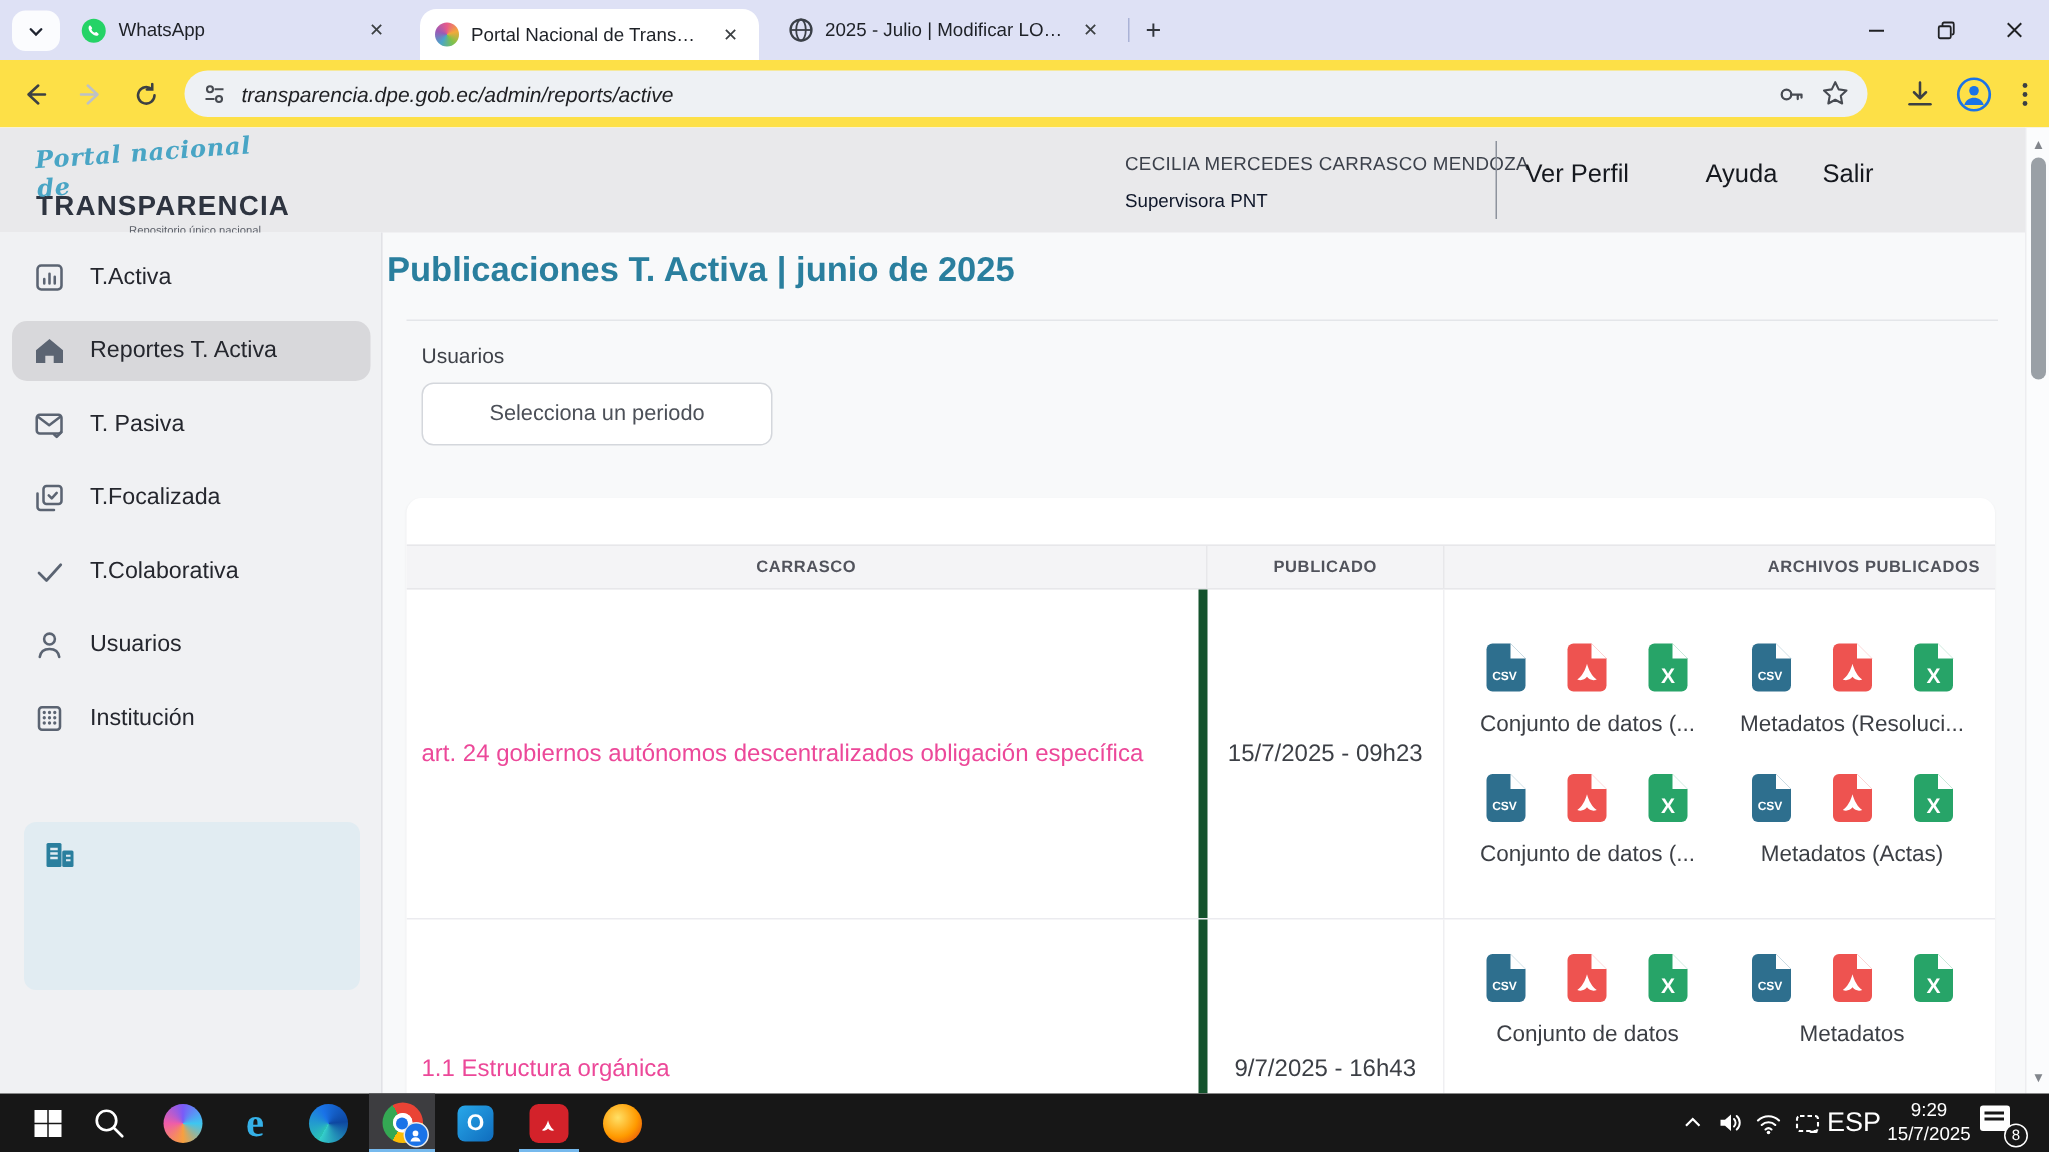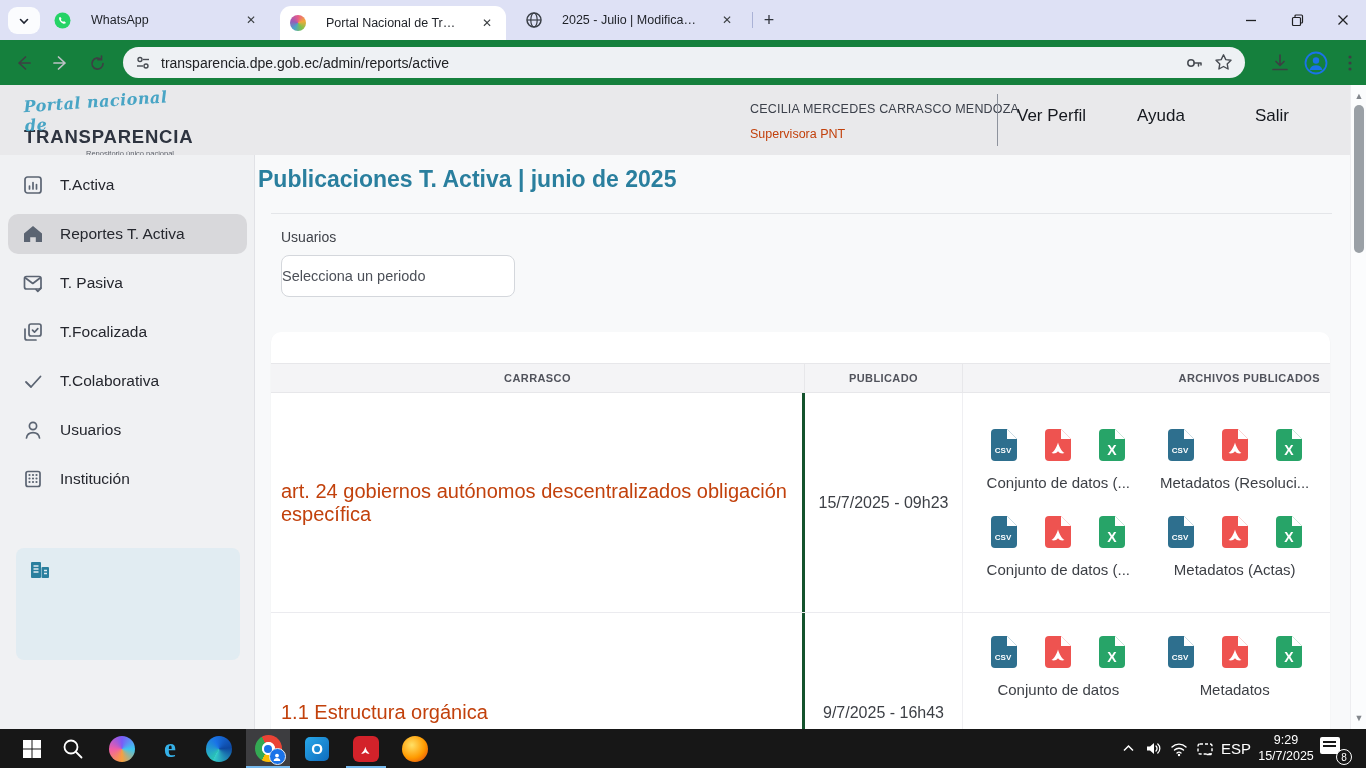--- a/index.html
+++ b/index.html
@@ -2,72 +2,72 @@
 <html lang="es"><head>
 <meta charset="utf-8">
 <style>
   * { margin:0; padding:0; box-sizing:border-box; }
   html,body { width:1366px; height:768px; overflow:hidden; }
   body { font-family:"Liberation Sans", sans-serif; position:relative; background:#fff; }
 
   
   .tabstrip { position:absolute; inset:0 0 auto 0; height:40px; background:#dee1f5; }
   .tab-search { position:absolute; left:8px; top:7px; width:32px; height:27px; background:#fbfcfe; border-radius:9px; display:flex; align-items:center; justify-content:center; color:#1f2430; font-size:11px; }
-  .tab { position:absolute; top:6px; height:34px; display:flex; align-items:center; gap:20px; padding:0 10px; font-size:12.5px; color:#1e2127; }
+  .tab { position:absolute; top:6px; height:34px; display:flex; align-items:center; gap:8px; padding:0 10px; font-size:12.5px; color:#1e2127; }
   .tab.inactive { top:0; height:40px; }
   .tab.active { background:#ffffff; border-radius:11px 11px 0 0; }
   .tab .title { white-space:nowrap; overflow:hidden; text-overflow:ellipsis; flex:1; }
   .tab .close { font-size:12px; color:#3c4043; padding:2px 4px; border-radius:4px; }
   .tab-sep { position:absolute; top:12px; width:1px; height:16px; background:#aab2d6; }
   .newtab { position:absolute; left:758px; top:10px; font-size:18px; color:#30343c; width:22px; text-align:center; }
   .wincontrols { position:absolute; right:0; top:0; height:40px; display:flex; }
   .wc { width:46px; height:40px; display:flex; align-items:center; justify-content:center; color:#202124; }
 
-  .toolbar { position:absolute; top:40px; left:0; right:0; height:45px; background:#15803d; }
+  .toolbar { position:absolute; top:40px; left:0; right:0; height:45px; background:#fde047;font-style:italic; }
   .nav-ic { position:absolute; top:8px; width:30px; height:30px; display:flex; align-items:center; justify-content:center; }
   .urlbar { position:absolute; left:123px; top:7px; width:1122px; height:31px; background:#eef1f4; border-radius:16px; display:flex; align-items:center; padding:0 12px; gap:10px; }
   .urlbar .url { font-size:14px; color:#202124; flex:1; }
   .tb-right { position:absolute; right:8px; top:8px; display:flex; gap:14px; align-items:center; height:30px; }
 
   
   .page { position:absolute; top:85px; left:0; width:1366px; height:644px; background:#f8f9fa; overflow:hidden; }
   .page-header { position:absolute; top:0; left:0; right:0; height:70px; background:#e9e9eb; }
   .logo { position:absolute; left:24px; top:7px; width:150px; }
   .logo-script { font-family:"DejaVu Serif", serif; font-style:italic; font-weight:bold; color:#49a5c5; font-size:16px; transform:rotate(-4deg); letter-spacing:.5px; }
   .logo-main { font-size:18.5px; font-weight:800; color:#2e3440; letter-spacing:.8px; margin-top:-4px; }
   .logo-sub { font-size:7.5px; color:#5b5f68; text-align:right; margin-top:1px; }
   .user-name { position:absolute; left:750px; top:17px; font-size:12.5px; color:#3c414b; letter-spacing:.2px; }
-  .user-role { position:absolute; left:750px; top:42px; font-size:12.5px; color:#c2410c; }
+  .user-role { position:absolute; left:750px; top:42px; font-size:12.5px; color:#0f172a; }
   .user-sep { position:absolute; left:997px; top:9px; height:52px; width:1px; background:#8e939d; }
   .hmenu { position:absolute; top:21px; font-size:17px; color:#15181e; font-weight:500; }
 
   .sidebar { position:absolute; left:0; top:70px; width:255px; height:574px; background:#f0f1f3; border-right:1px solid #e1e2e6; }
   .side-item { position:absolute; left:8px; width:239px; height:40px; display:flex; align-items:center; gap:16px; padding-left:14px; border-radius:10px; font-size:15.5px; font-weight:500; color:#25272e; }
   .side-item.active { background:#d8d8db; }
   .side-item svg { flex:0 0 auto; }
   .inst-card { position:absolute; left:16px; top:393px; width:224px; min-height:112px; background:#e1ecf2; border-radius:8px; padding:10px 12px 12px 12px; }
   .inst-label { font-size:13.5px; font-weight:500; color:#2a7f9e; line-height:20px; margin-top:8px; letter-spacing:.2px; }
 
   .content { position:absolute; left:255px; top:70px; width:1095px; height:574px; }
   .pg-title { position:absolute; left:3px; top:11px; font-size:23px; font-weight:bold; color:#2a7f9e; }
   .title-rule { position:absolute; left:16px; right:18px; top:58px; height:1px; background:#e4e6e9; }
   .period-label { position:absolute; left:26px; top:74px; font-size:14px; color:#3f4249; }
-  .period-select { position:absolute; left:26px; top:100px; width:234px; height:42px; background:#fff; border:1px solid #d4d7dc; border-radius:8px; display:flex; align-items:center; justify-content:flex-start; font-size:14.5px; color:#4c5058; }
+  .period-select { position:absolute; left:26px; top:100px; width:234px; height:42px; background:#fff; border:1px solid #d4d7dc; border-radius:8px; display:flex; align-items:center; justify-content:center; font-size:14.5px; color:#4c5058; }
 
   .table-card { position:absolute; left:16px; top:177px; width:1059px; height:397px; background:#fff; border-radius:10px 10px 0 0; box-shadow:0 1px 2px rgba(0,0,0,.05); overflow:hidden; }
   .table-toolbar { height:31px; }
   .t-head { display:flex; height:30px; background:#f4f4f6; border-top:1px solid #e7e7ea; border-bottom:1px solid #e7e7ea; font-size:11px; font-weight:bold; color:#51535c; letter-spacing:.4px; }
   .t-head > div { display:flex; align-items:center; }
   .th-numeral { width:534px; justify-content:center; border-right:1px solid #e7e7ea; }
   .th-pub { width:158px; justify-content:center; border-right:1px solid #e7e7ea; }
   .th-files { flex:1; justify-content:flex-end; padding-right:10px; }
   .t-row { display:flex; border-bottom:1px solid #ebebef; }
   .row-1 { height:220px; }
   .row-2 { height:200px; }
-  .cell-numeral { width:534px; border-right:3px solid #14532d; display:flex; align-items:center; padding-left:10px; font-size:20px; color:#c2410c; }
+  .cell-numeral { width:534px; border-right:6px solid #14532d; display:flex; align-items:center; padding-left:10px; font-size:16px; color:#ec4899; }
   .cell-pub { width:158px; border-right:1px solid #efeff2; display:flex; align-items:center; justify-content:center; font-size:16px; color:#3c3f45; }
   .cell-files { flex:1; display:flex; flex-direction:column; justify-content:center; gap:24px; padding:14px 4px; }
   .row-2 .cell-files { justify-content:flex-start; padding-top:22px; }
   .group-line { display:flex; justify-content:space-evenly; }
   .file-group { display:flex; flex-direction:column; align-items:center; gap:12px; min-width:170px; }
   .trio { display:flex; gap:26px; }
   .trio svg { width:28px; height:34px; }
   .group-label { font-size:15px; color:#3c3f45; white-space:nowrap; }
 
   .vscroll { position:absolute; right:0; top:0; width:16px; height:644px; background:#fbfcfd; border-left:1px solid #ededf0; }
@@ -85,21 +85,21 @@
   .firefox-ic { background:radial-gradient(circle at 38% 35%, #ffe066, #ff9a00 55%, #e8590c 85%); }
   .chrome-wrap { position:relative; width:27px; height:27px; }
   .chrome-ic { width:27px; height:27px; border-radius:50%; background:conic-gradient(from -30deg,#ea4335 0 120deg,#fbbc05 120deg 240deg,#34a853 240deg 360deg); position:relative; }
   .chrome-ic::after { content:""; position:absolute; left:7px; top:7px; width:13px; height:13px; border-radius:50%; background:#fff; box-shadow:inset 0 0 0 3px #fff; }
   .chrome-ic::before { content:""; position:absolute; left:9.5px; top:9.5px; width:8px; height:8px; border-radius:50%; background:#1a73e8; z-index:1; }
   .chrome-badge { position:absolute; right:-4px; bottom:-3px; width:17px; height:17px; border-radius:50%; background:#1a73e8; border:1.5px solid #e8eaed; display:flex; align-items:center; justify-content:center; }
   .outlook-ic { width:24px; height:24px; background:linear-gradient(135deg,#28a8ea,#0f6cbd); border-radius:5px; color:#fff; font-weight:bold; font-size:15px; display:flex; align-items:center; justify-content:center; }
   .acrobat-ic { width:26px; height:26px; background:#d3222a; border-radius:6px; display:flex; align-items:center; justify-content:center; }
   .ie-ic { color:#35b1e8; font-size:27px; font-weight:bold; font-family:"Liberation Serif", serif; line-height:1; }
   .tray-ic { position:absolute; top:0; height:39px; display:flex; align-items:center; justify-content:center; }
-  .tray-text { color:#fff; font-size:15px; }
+  .tray-text { color:#fff; font-size:18px; }
   .clock { position:absolute; left:1256px; top:3px; width:60px; text-align:center; color:#fff; font-size:12.5px; line-height:16px; }
   .notif { position:absolute; left:1320px; top:6px; width:30px; height:28px; }
   .notif-bubble { position:absolute; left:0; top:2px; width:20px; height:17px; background:#fff; border-radius:2px; }
   .notif-bubble::after { content:""; position:absolute; left:3px; top:4px; width:13px; height:2px; background:#171717; box-shadow:0 4px 0 #171717; }
   .notif-badge { position:absolute; right:-2px; bottom:-2px; width:16px; height:16px; border-radius:50%; background:#171717; border:1.5px solid #fff; color:#fff; font-size:10px; display:flex; align-items:center; justify-content:center; }
 </style>
 </head>
 <body>
 
 <div class="tabstrip">
@@ -213,21 +213,21 @@
     <div class="logo">
       <div class="logo-script">Portal nacional de</div>
       <div class="logo-main">TRANSPARENCIA</div>
       <div class="logo-sub">Repositorio único nacional</div>
     </div>
     <div class="user-name">CECILIA MERCEDES CARRASCO MENDOZA</div>
     <div class="user-role">Supervisora PNT</div>
     <div class="user-sep"></div>
     <div class="hmenu" style="left:1017px;">Ver Perfil</div>
     <div class="hmenu" style="left:1137px;">Ayuda</div>
-    <div class="hmenu" style="left:1255px;">Salir</div>
+    <div class="hmenu" style="left:1215px;">Salir</div>
   </div>
 
   <div class="sidebar">
     <div class="side-item active" style="top:59px;">
       <svg width="22" height="22" viewBox="0 0 22 22">
         <path d="M11 3 L20 10.5 V19 H13.8 V14.2 H8.2 V19 H2 V10.5 Z" fill="#5b6472"></path>
       </svg>
       <span>Reportes T. Activa</span>
     </div>
     <div class="side-item" style="top:10px;">

